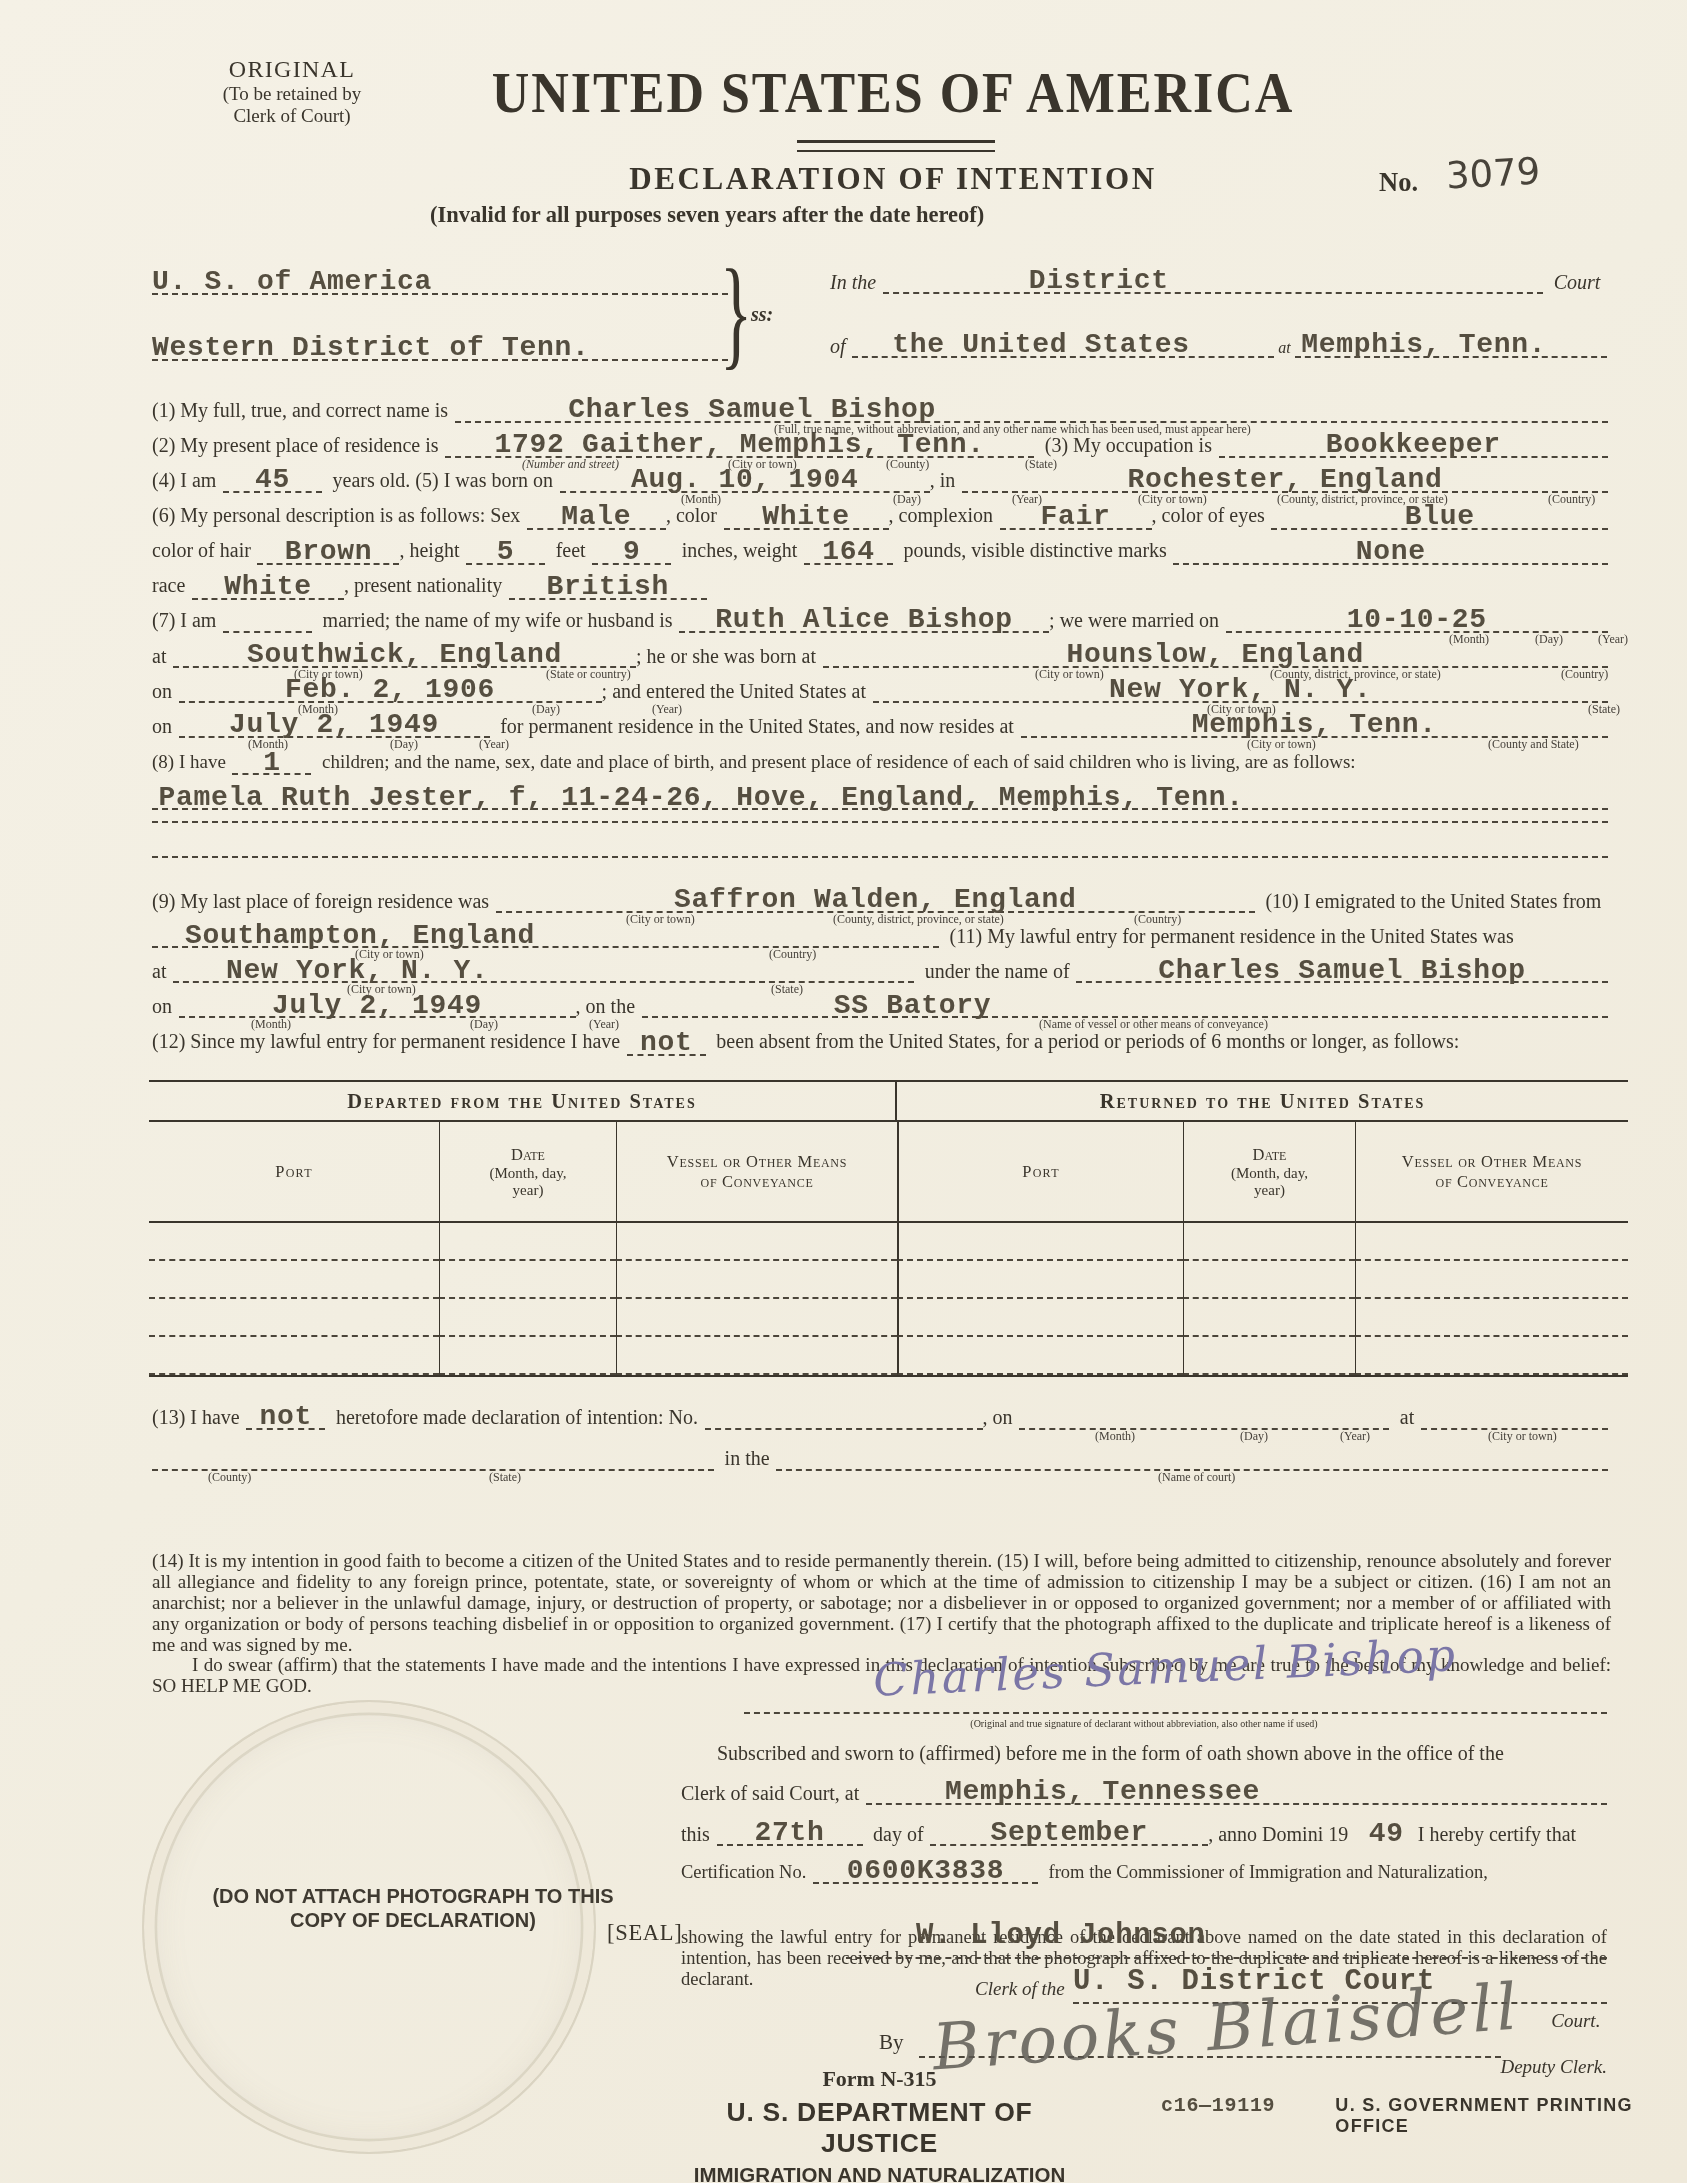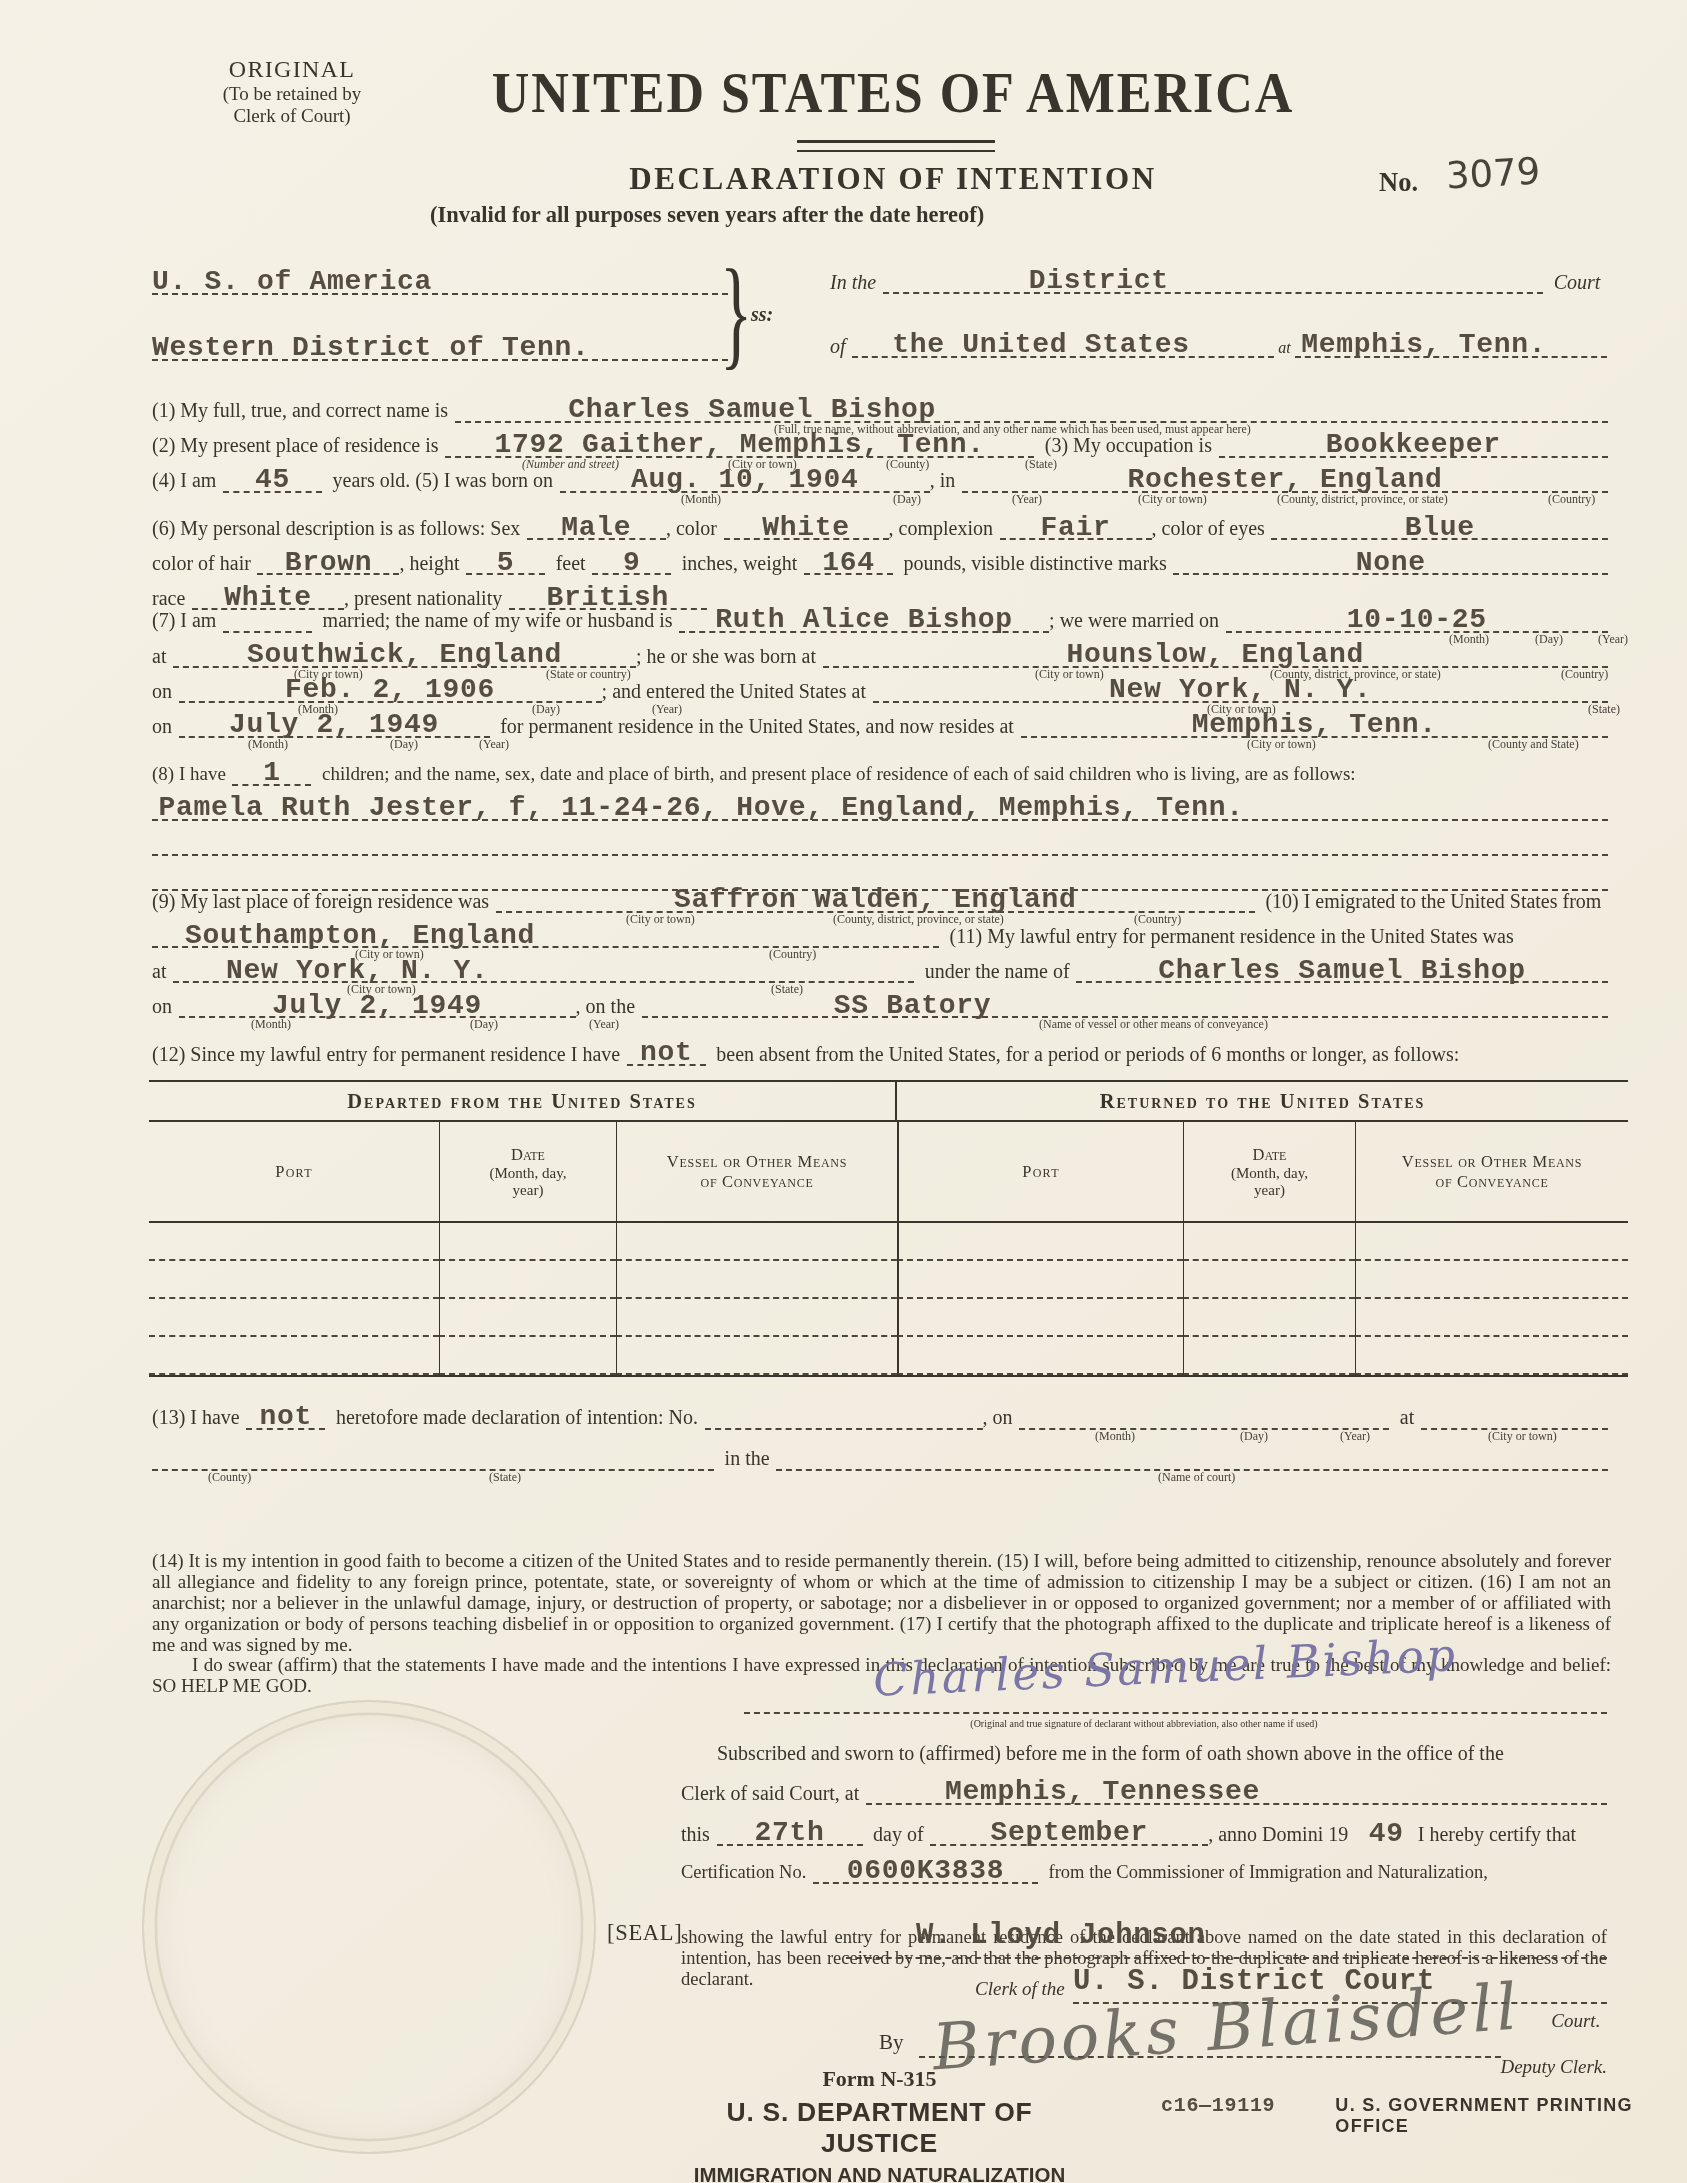--- a/index.html
+++ b/index.html
@@ -3,21 +3,21 @@
 <meta charset="utf-8">
 <style>
   html,body{margin:0;padding:0;background:#d8d2c2;}
   .page{position:relative;width:1687px;height:2183px;margin:0 auto;overflow:hidden;
         background:linear-gradient(140deg,#f5f1e6 0%,#f2eee1 45%,#efe9da 100%);
         font-family:"Liberation Serif",serif;color:#3a352c;}
   .abs{position:absolute;}
   .mono{font-family:"Liberation Mono",monospace;font-weight:700;color:#554e40;
         font-size:28px;line-height:24px;letter-spacing:0.7px;white-space:nowrap;}
   .fline{display:flex;align-items:flex-end;white-space:nowrap;font-size:20px;height:22.5px;line-height:21px;}
-  .sp53{height:35px;align-items:flex-end;}
+  .sp53{height:35px;align-items:flex-start;}
   .lbl{padding:0 6.6px 1.3px 0;}
   .lblin{padding:0 6.6px 1.3px 10.6px;}
   .fill{border-bottom:2px dashed #4b453a;display:flex;justify-content:center;align-items:flex-end;min-width:0;}
   .fill.grow{flex:1;}
   .fill.left{justify-content:flex-start;padding-left:40px;}
   .fill .mono{margin-bottom:-1.3px;}
   .caps{position:relative;height:12.6px;font-size:12px;line-height:12.6px;color:#46413a;}
   .caps span{position:absolute;top:0;white-space:nowrap;}
   .ital{font-style:italic;}
   .smallcaps{font-variant:small-caps;}
@@ -440,20 +440,24 @@
     </div>
   </div>
 
   <div class="abs justif" style="left:152px;top:1510px;width:1459px;font-size:19px;line-height:21px;">(14) It is my intention in good faith to become a citizen of the United States and to reside permanently therein.  (15) I will, before being admitted to citizenship, renounce absolutely and forever all allegiance and fidelity to any foreign prince, potentate, state, or sovereignty of whom or which at the time of admission to citizenship I may be a subject or citizen.  (16) I am not an anarchist; nor a believer in the unlawful damage, injury, or destruction of property, or sabotage; nor a disbeliever in or opposed to organized government; nor a member of or affiliated with any organization or body of persons teaching disbelief in or opposition to organized government.  (17) I certify that the photograph affixed to the duplicate and triplicate hereof is a likeness of me and was signed by me.</div>
   <div class="abs justif" style="left:152px;top:1614px;width:1459px;font-size:19px;line-height:21px;text-indent:40px;">I do swear (affirm) that the statements I have made and the intentions I have expressed in this declaration of intention subscribed by me are true to the best of my knowledge and belief: SO HELP ME GOD.</div>
 
   <div class="abs" style="left:142px;top:1700px;width:450px;height:450px;border-radius:50%;
        border:2.6px solid rgba(165,155,128,0.30);
        box-shadow:inset 0 0 0 10.6px rgba(240,234,219,0.9), inset 0 0 0 13.2px rgba(165,155,128,0.22), inset 0 0 40px rgba(150,140,115,0.18);"></div>
 
+  <div class="abs sans" style="left:155px;top:1884px;width:516px;text-align:center;font-weight:bold;font-size:20px;line-height:24px;color:#3f3a31;">
+    <div>(DO NOT ATTACH PHOTOGRAPH TO THIS</div>
+    <div>COPY OF DECLARATION)</div>
+  </div>
   <div class="abs" style="left:607px;top:1920px;font-size:22.5px;letter-spacing:0.7px;">[SEAL]</div>
 
   <div class="abs" style="left:681px;top:1641px;width:926px;">
     <div class="abs sigblue" style="left:192px;top:0px;">Charles Samuel Bishop</div>
     <div class="abs dash" style="left:63px;top:71px;right:0;height:0;"></div>
     <div class="abs" style="left:0;top:77px;width:100%;text-align:center;font-size:10px;">(Original and true signature of declarant without abbreviation, also other name if used)</div>
     <div class="abs" style="left:36px;top:101px;font-size:20px;white-space:nowrap;">Subscribed and sworn to (affirmed) before me in the form of oath shown above in the office of the</div>
     <div class="abs" style="left:0;top:130px;width:100%;">
       <div class="fline" style="height:34px;">
         <span class="lbl">Clerk of said Court, at</span>

